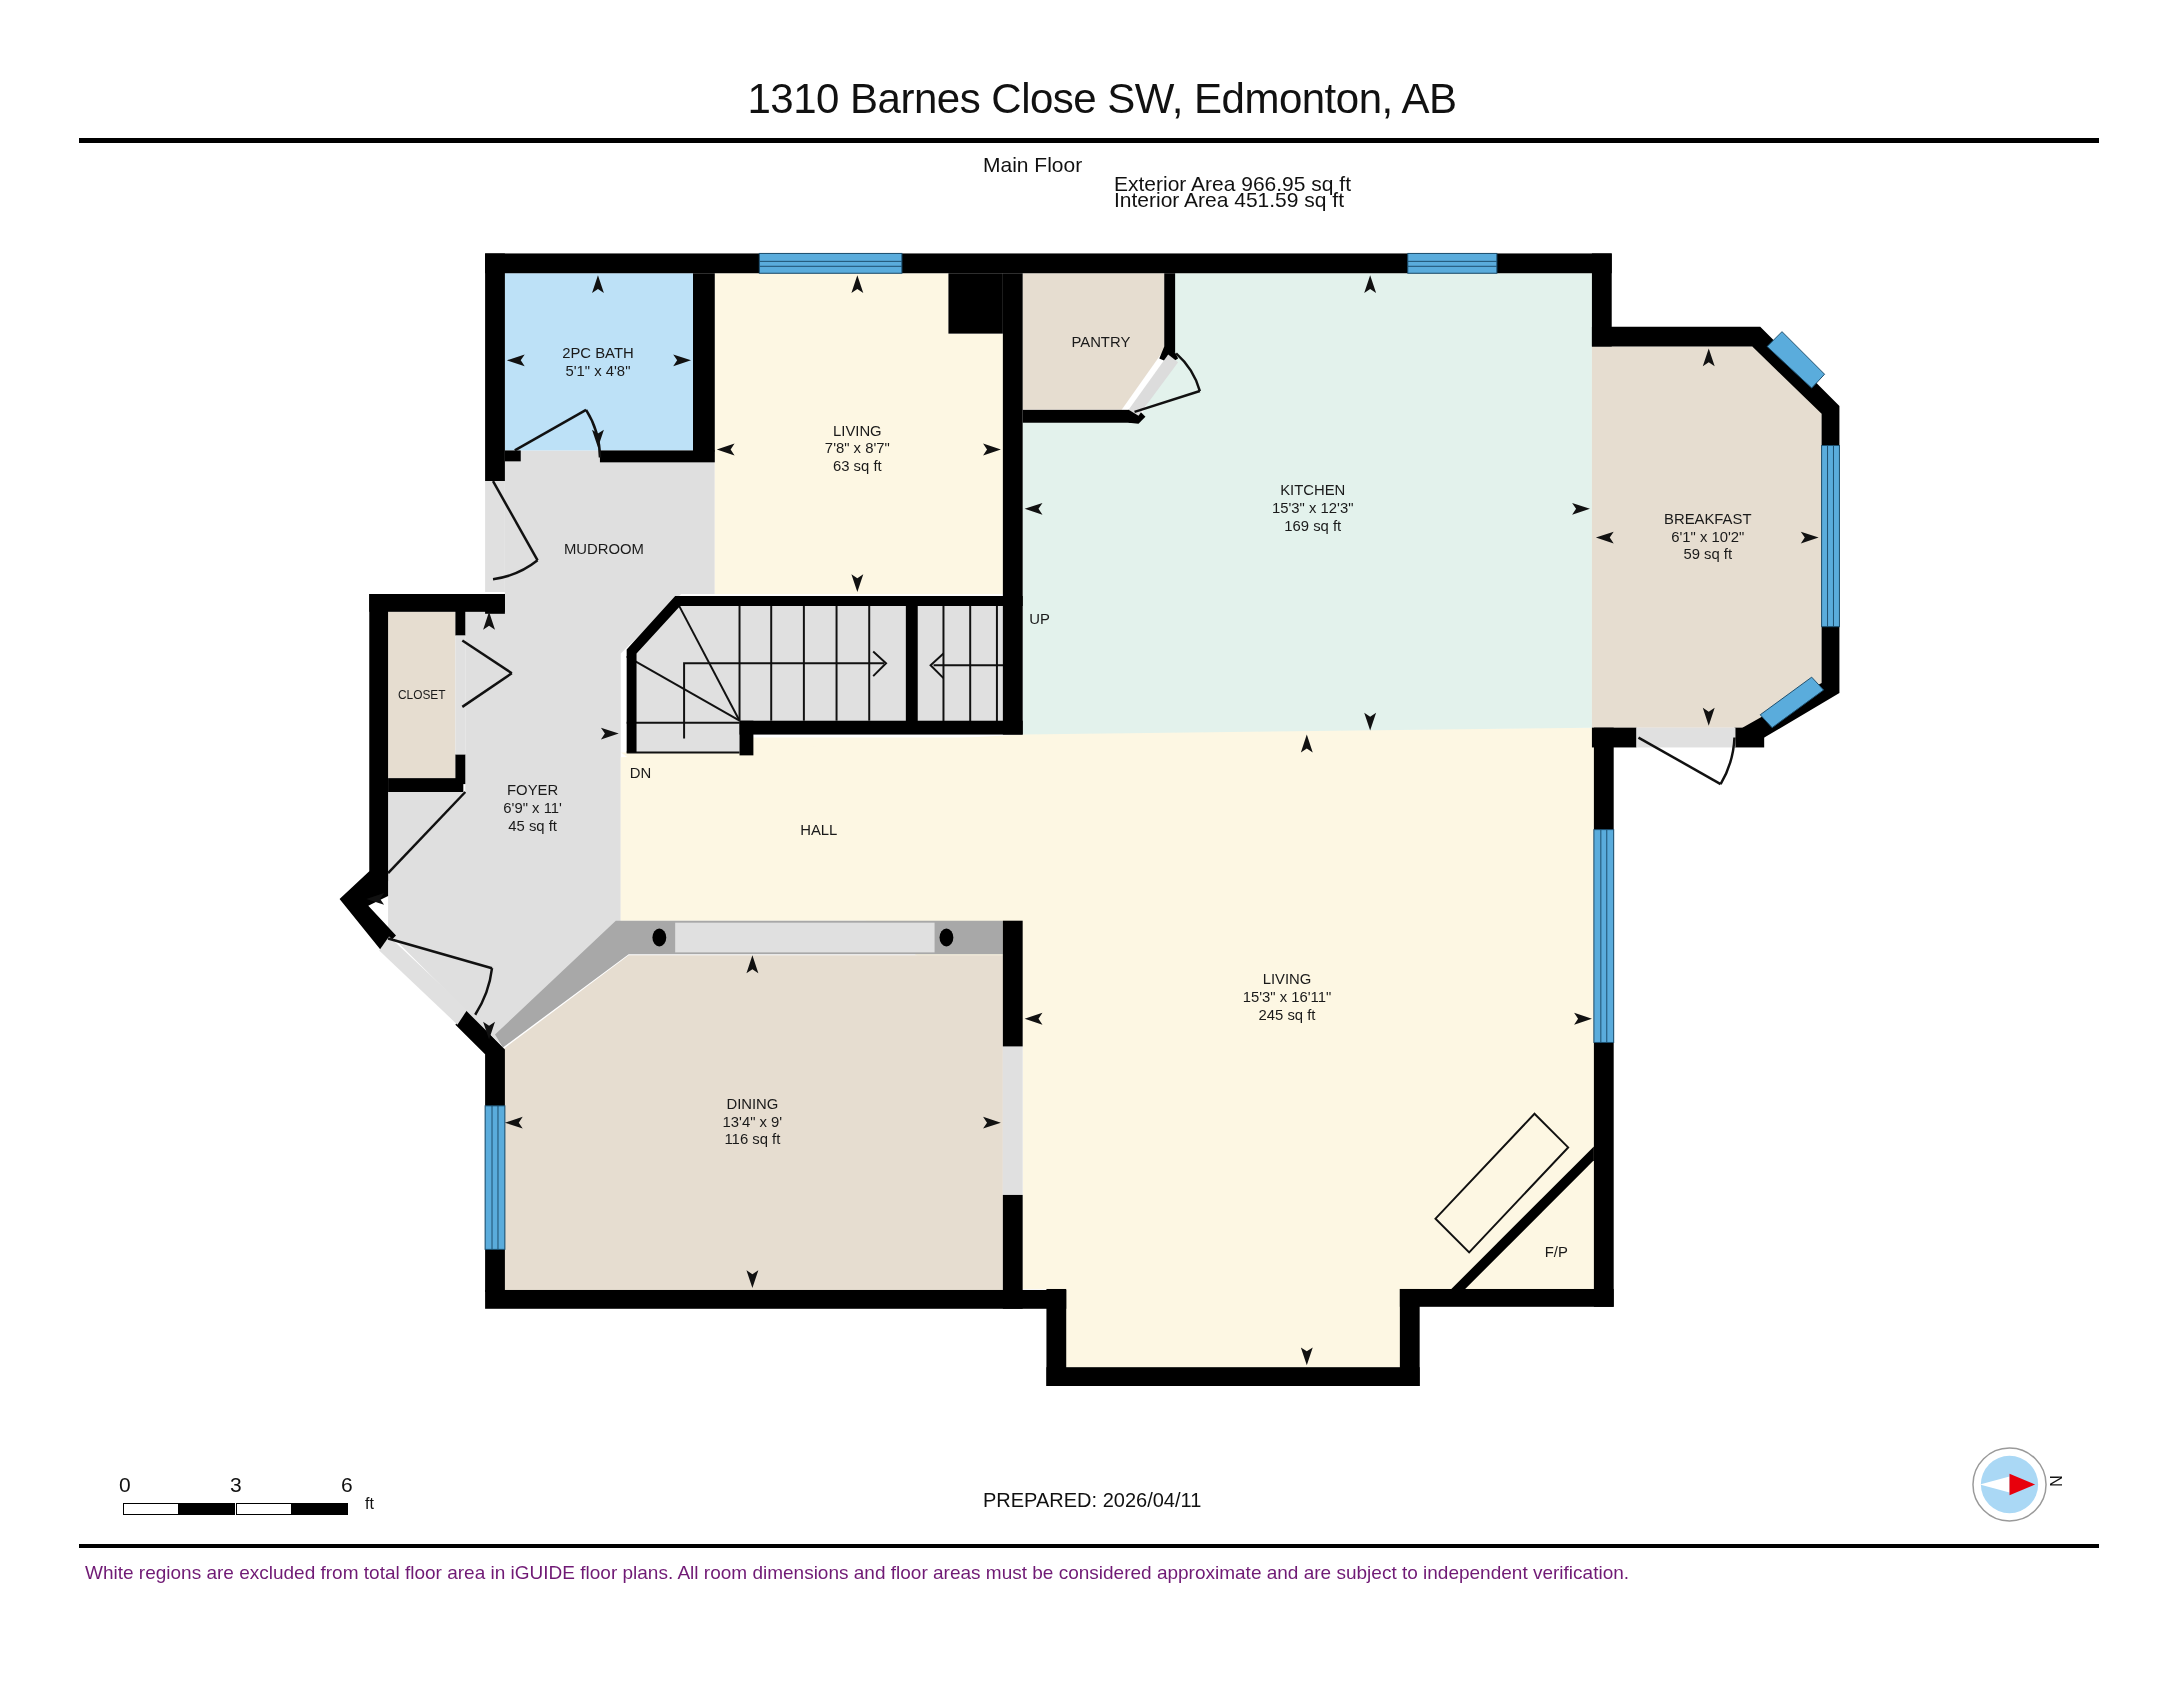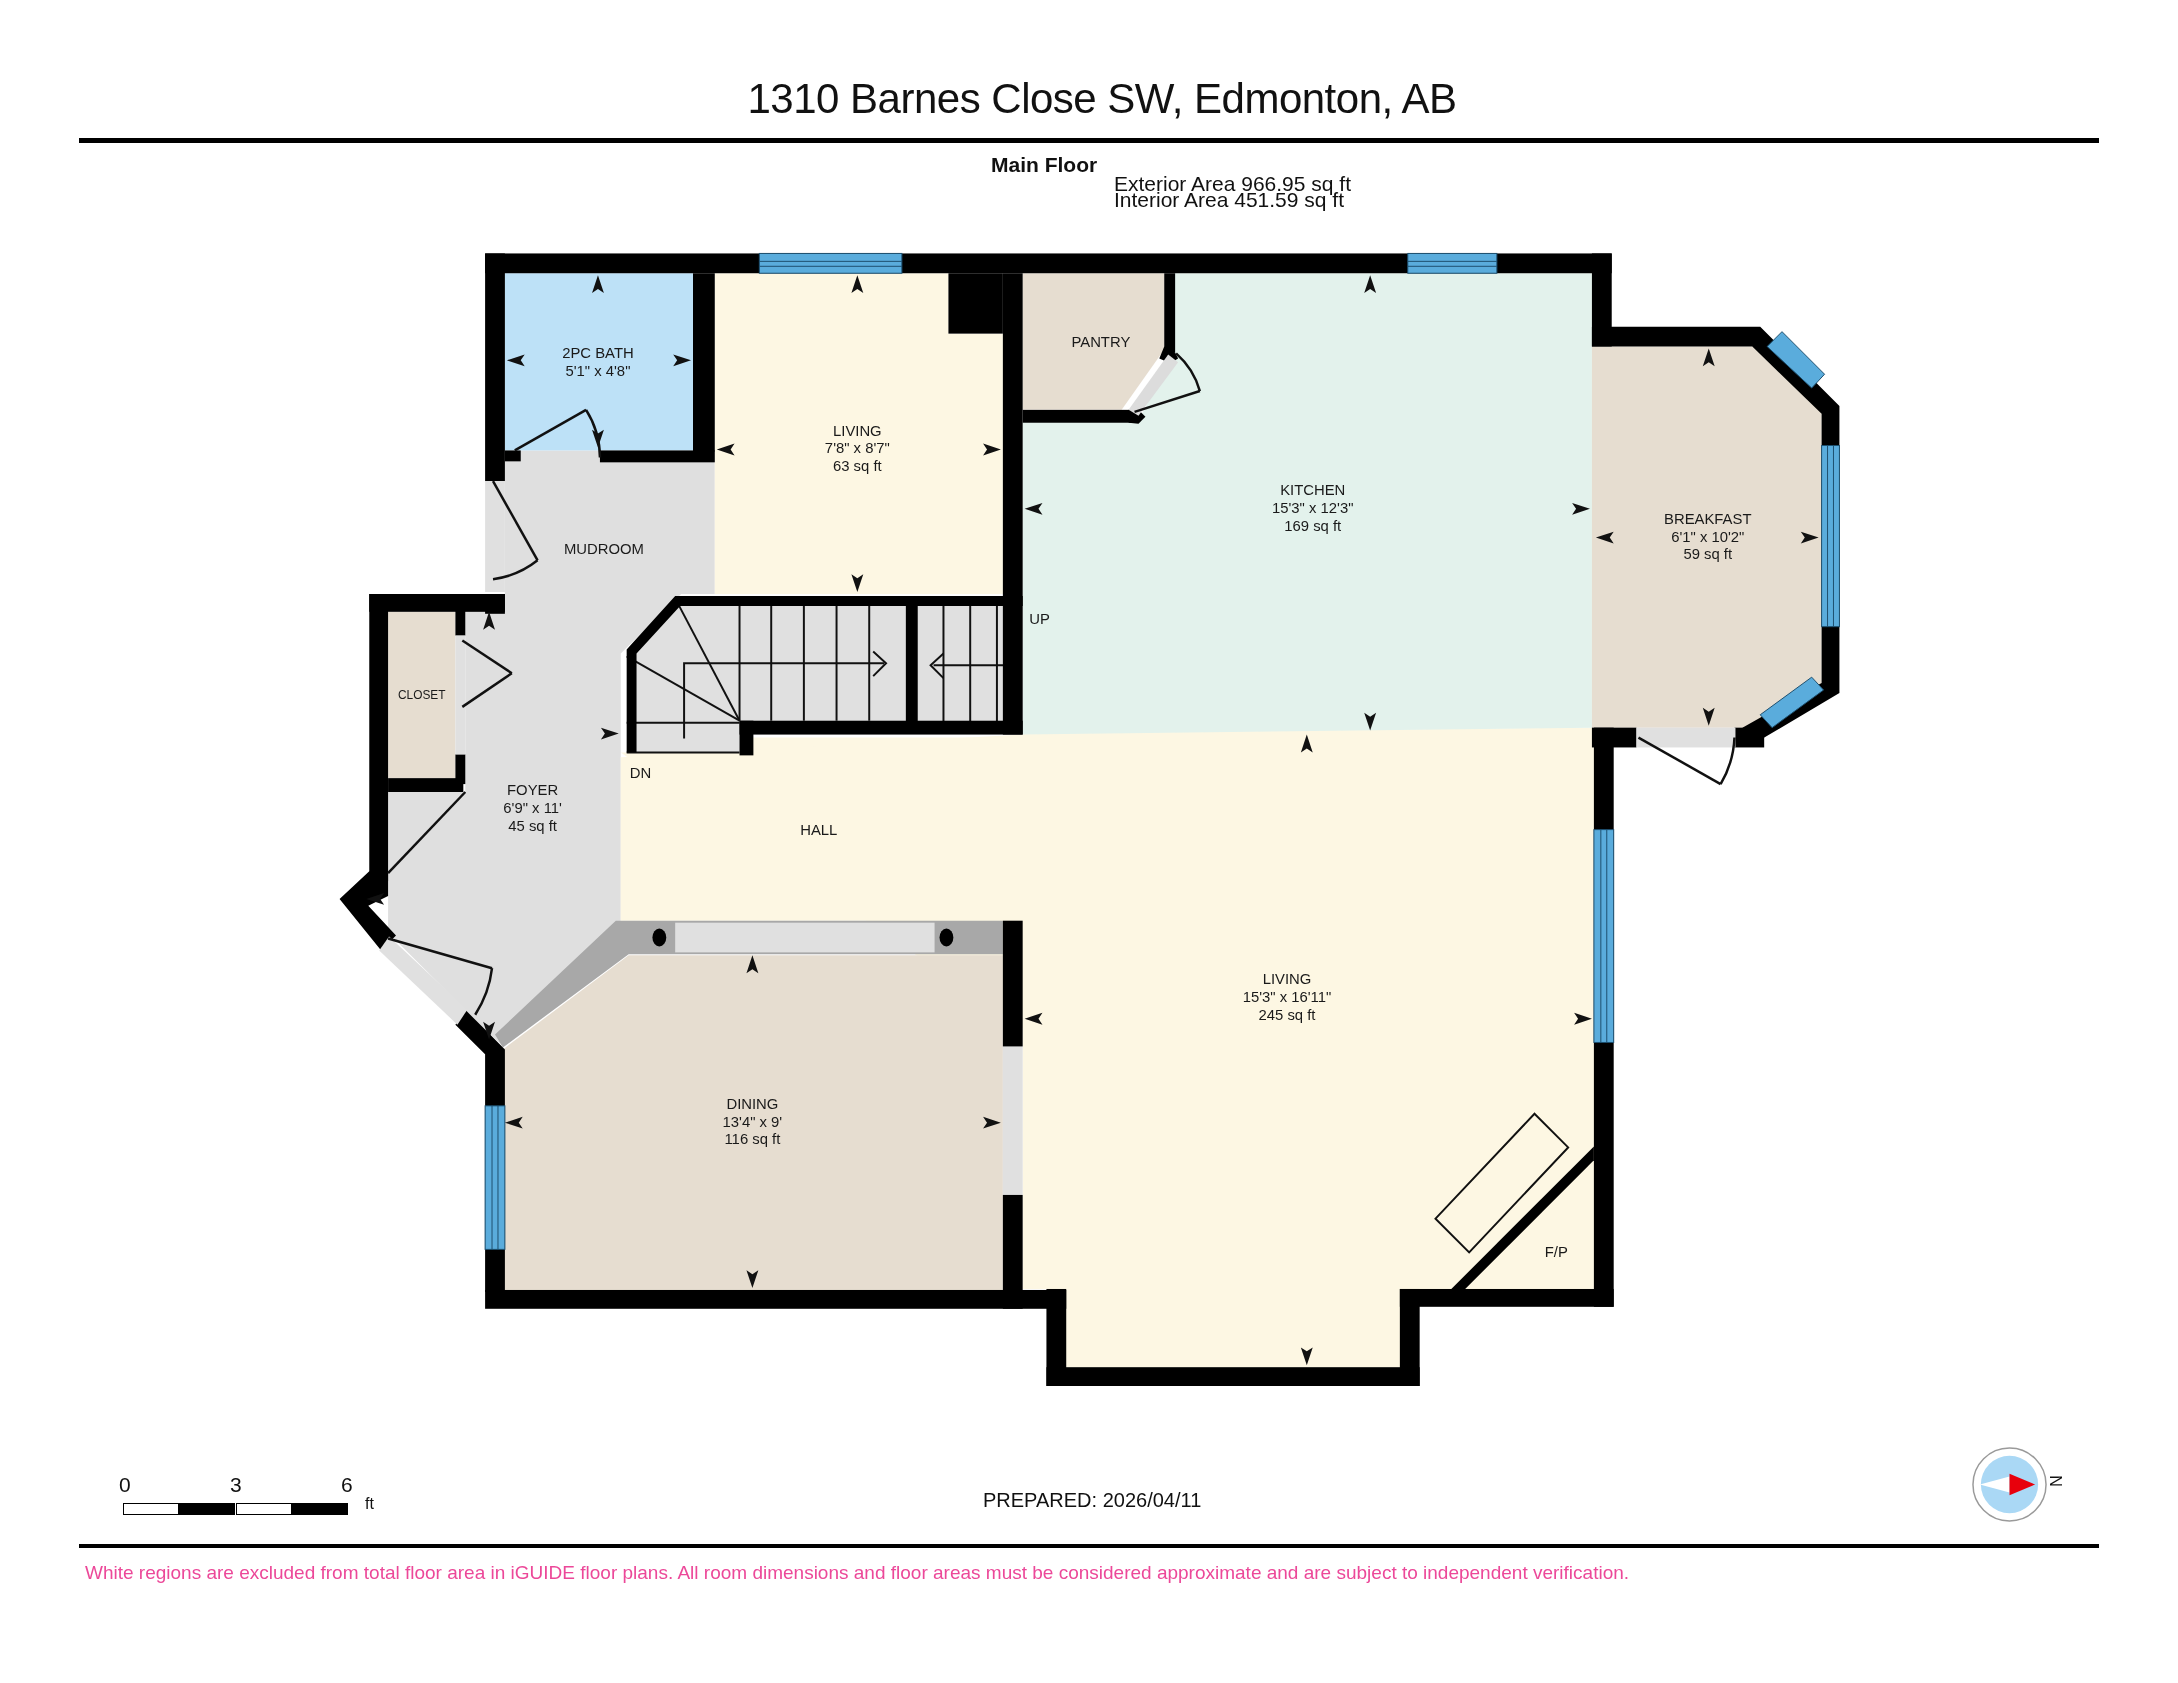--- a/index.html
+++ b/index.html
@@ -2,33 +2,33 @@
 <html><head>
 <meta charset="utf-8">
 <style>
   html, body { margin: 0; padding: 0; background: #ffffff; }
   body { width: 2178px; height: 1683px; position: relative; overflow: hidden; font-family: "Liberation Sans", sans-serif; color: #111; }
   .title { position: absolute; left: 16px; width: 2172px; top: 75px; text-align: center; font-size: 42px; font-weight: normal; letter-spacing: -0.5px; }
   .rule { position: absolute; left: 79px; width: 2020px; height: 5px; background: #000; }
   .rule.top { top: 138px; }
   .rule.bottom { top: 1544px; height: 4px; }
   .area-block { position: absolute; top: 153px; left: 975px; font-size: 21px; }
-  .area-block .floor { position: absolute; left: 16px; top: 0; font-weight: bold; white-space: nowrap; }
+  .area-block .floor { position: absolute; left: 8px; top: 0; font-weight: normal; white-space: nowrap; }
   .area-block .ext { position: absolute; left: 139px; top: 0; white-space: nowrap; margin-top: 19px; }
   .area-block .int { position: absolute; left: 139px; top: 35px; white-space: nowrap; }
   svg.plan { position: absolute; left: 0; top: 0; }
   .room-label { font-family: "Liberation Sans", sans-serif; fill: #1a1a1a; text-anchor: middle; }
   .scale { position: absolute; left: 119px; top: 1465px; }
   .scale .tick { position: absolute; top: 8px; font-size: 21px; }
   .scale .seg { position: absolute; top: 38px; height: 12px; }
   .scale .unit { position: absolute; left: 246px; top: 30px; font-size: 16px; }
   .prepared { position: absolute; left: 983px; top: 1489px; font-size: 20px; }
   .compass { position: absolute; left: 1970px; top: 1445px; width: 79px; height: 79px; }
   .compass-n { position: absolute; left: 2049px; top: 1472px; font-size: 16px; transform: rotate(90deg); transform-origin: center; }
-  .footer { position: absolute; left: 85px; top: 1562px; font-size: 19px; white-space: nowrap; color: #ec4899; }
+  .footer { position: absolute; left: 85px; top: 1562px; font-size: 19px; white-space: nowrap; color: #701a75; }
 </style>
 </head>
 <body>
 
 <div class="title">1310 Barnes Close SW, Edmonton, AB</div>
 <div class="rule top"></div>
 
 <div class="area-block">
   <span class="floor">Main Floor</span>
   <span class="ext">Exterior Area 966.95 sq ft</span>

